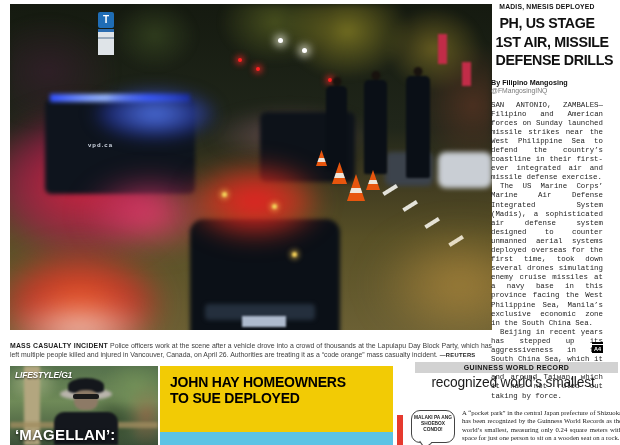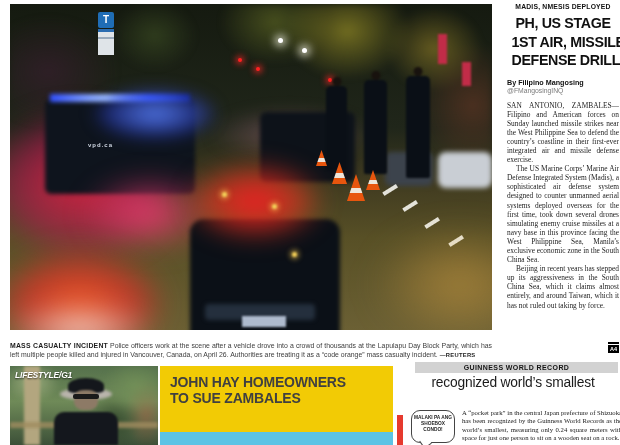--- a/index.html
+++ b/index.html
@@ -60,28 +60,28 @@
     background:radial-gradient(closest-side,rgba(230,170,70,.5),transparent 75%);}
   .bokeh{width:5px;height:5px;border-radius:50%;background:#f2cf58;filter:blur(.8px);box-shadow:0 0 5px 2px rgba(250,200,80,.6);}
 
   
   .caption{position:absolute;left:10px;top:334px;width:482px;font-size:6.9px;line-height:9.3px;
     color:#3c3c3c;text-align:justify;}
   .caption b{color:#1c1c1c;letter-spacing:.2px;}
   .caption .credit{font-weight:700;font-size:5.8px;color:#1c1c1c;letter-spacing:.3px;}
 
   
-  .lead{position:absolute;left:507px;top:3px;width:112px;height:350px;}
+  .lead{position:absolute;left:491px;top:3px;width:112px;height:350px;}
   .kicker{font-size:6.8px;font-weight:800;letter-spacing:.2px;text-align:center;color:#111;}
   .headline{margin:4px 0 0;text-align:center;font-weight:900;color:#101010;
     font-size:15.5px;line-height:18.5px;letter-spacing:-.4px;transform:scaleX(.92);transform-origin:50% 0;}
   .headline span{display:block;white-space:nowrap;}
   .byline{margin-top:8px;font-size:7.2px;font-weight:700;color:#111;}
   .handle{font-size:6.8px;color:#7a7a7a;}
-  .body{margin-top:7px;font-family:Liberation Serif, serif;font-size:7.4px;line-height:9.1px;
+  .body{margin-top:7px;font-family:Liberation Mono, monospace;font-size:7.4px;line-height:9.1px;
     color:#1d1d1d;text-align:justify;}
   .body p{margin:0;}
   .body p + p{text-indent:9px;}
   .jump{position:absolute;right:0;bottom:0;width:11px;text-align:center;}
   .jump .bar{height:2.5px;background:#000;margin-bottom:1px;}
   .jump .pg{background:#000;color:#fff;font-size:5.5px;font-weight:700;line-height:8px;display:block;}
 
   
   .lifestyle{position:absolute;left:10px;top:366px;width:148px;height:79px;overflow:hidden;
     background:linear-gradient(180deg,#55714c 0%,#6f8a58 45%,#3c5038 100%);}
@@ -101,21 +101,21 @@
   .lf-rail{left:0;top:56px;width:148px;height:6px;background:rgba(160,140,95,.8);filter:blur(1.5px);}
   .lf-label{left:5px;top:4px;color:#fff;font-size:8.5px;font-weight:800;font-style:italic;
     letter-spacing:-.2px;text-shadow:0 1px 2px rgba(0,0,0,.7);}
   .lf-title{left:5px;top:60px;color:#fff;font-size:15px;font-weight:900;letter-spacing:.2px;
     text-shadow:0 1px 3px rgba(0,0,0,.8);white-space:nowrap;}
 
   
   .regions{position:absolute;left:160px;top:366px;width:233px;height:66px;background:#F2CB05;
     padding:6px 0 0 10px;box-sizing:border-box;}
   .rg-kicker{font-size:8px;font-weight:800;color:#111;letter-spacing:.2px;}
-  .rg-title{margin-top:3px;font-size:14px;line-height:15.5px;font-weight:900;color:#404040;letter-spacing:-.2px;}
+  .rg-title{margin-top:3px;font-size:14px;line-height:15.5px;font-weight:900;color:#000000;letter-spacing:-.2px;}
   .rg-title span{display:block;white-space:nowrap;}
   .cyan-strip{position:absolute;left:160px;top:432px;width:233px;height:13px;background:#5CC3E5;}
   .red-bar{position:absolute;left:397px;top:415px;width:6px;height:30px;background:#E63A2E;}
 
   
   .guinness{position:absolute;left:408px;top:362px;width:210px;height:83px;}
   .gn-bar{margin-left:7px;width:203px;height:11px;background:#D2D2D2;text-align:center;
     font-size:7px;font-weight:800;letter-spacing:.4px;line-height:11px;color:#151515;box-sizing:border-box;}
   .gn-head{margin-top:2px;text-align:center;font-size:13.8px;line-height:15.5px;color:#1b1b1b;
     letter-spacing:-.2px;font-weight:400;}
@@ -208,26 +208,27 @@
   <div class="lifestyle">
     <div class="lf lf-foliage"></div>
     <div class="lf lf-trunk"></div>
     <div class="lf lf-hair"></div>
     <div class="lf lf-cap"></div>
     <div class="lf lf-face"></div>
     <div class="lf lf-glasses"></div>
     <div class="lf lf-rail"></div>
     <div class="lf lf-shirt"></div>
     <div class="lf lf-label">LIFESTYLE/G1</div>
+    <div class="lf lf-title">‘MAGELLAN’:</div>
   </div>
 
   <div class="regions">
     <div class="rg-title">
       <span>JOHN HAY HOMEOWNERS</span>
-      <span>TO SUE ZAMBALES</span>
+      <span>TO SUE DEPLOYED</span>
     </div>
   </div>
   <div class="cyan-strip"></div>
   <div class="red-bar"></div>
 
   <section class="guinness">
     <div class="gn-bar">GUINNESS WORLD RECORD</div>
     <div class="gn-head">
       <span>recognized world’s smallest</span>
     </div>

